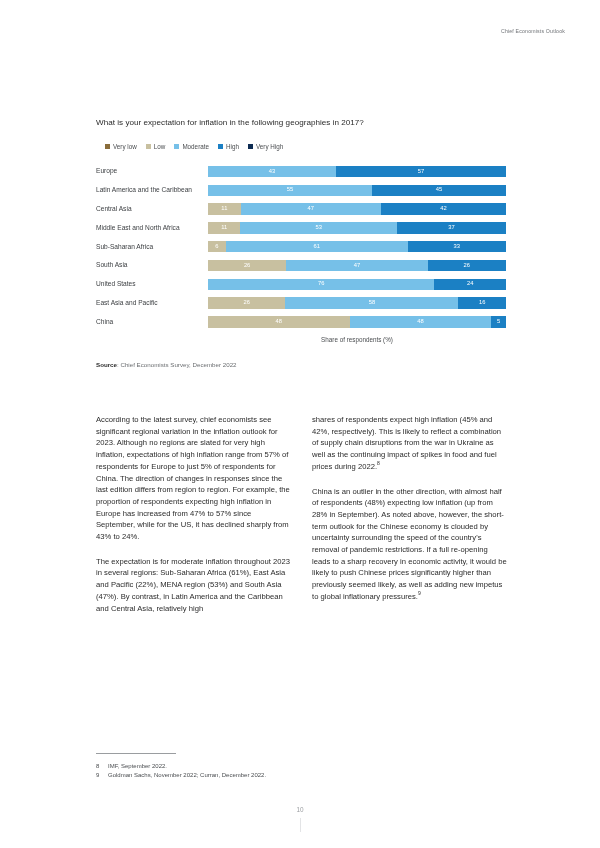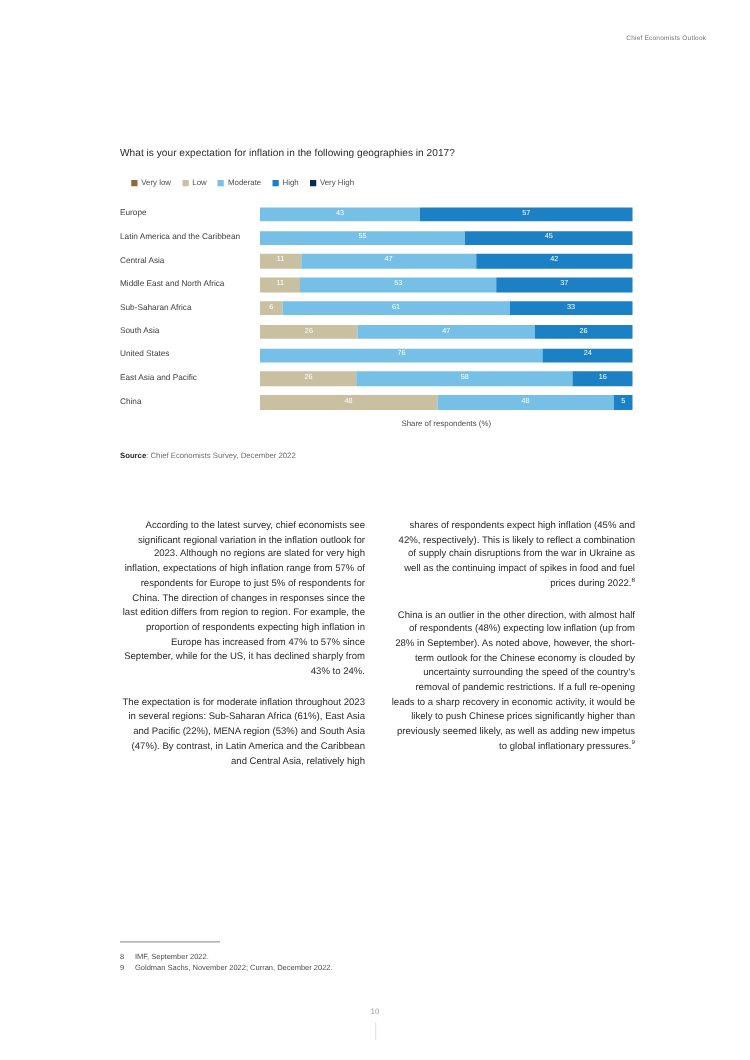--- a/index.html
+++ b/index.html
@@ -140,21 +140,20 @@
   }
 
   
   .body-columns {
     position: absolute;
     left: 96px;
     top: 414px;
     width: 412px;
     display: flex;
     gap: 20px;
-    text-align: right;
   }
   .col {
     width: 196px;
     flex: 0 0 196px;
   }
   .col p {
     margin: 0 0 13px 0;
     font-size: 7.65px;
     line-height: 1.53;
     color: #2b2b2b;

